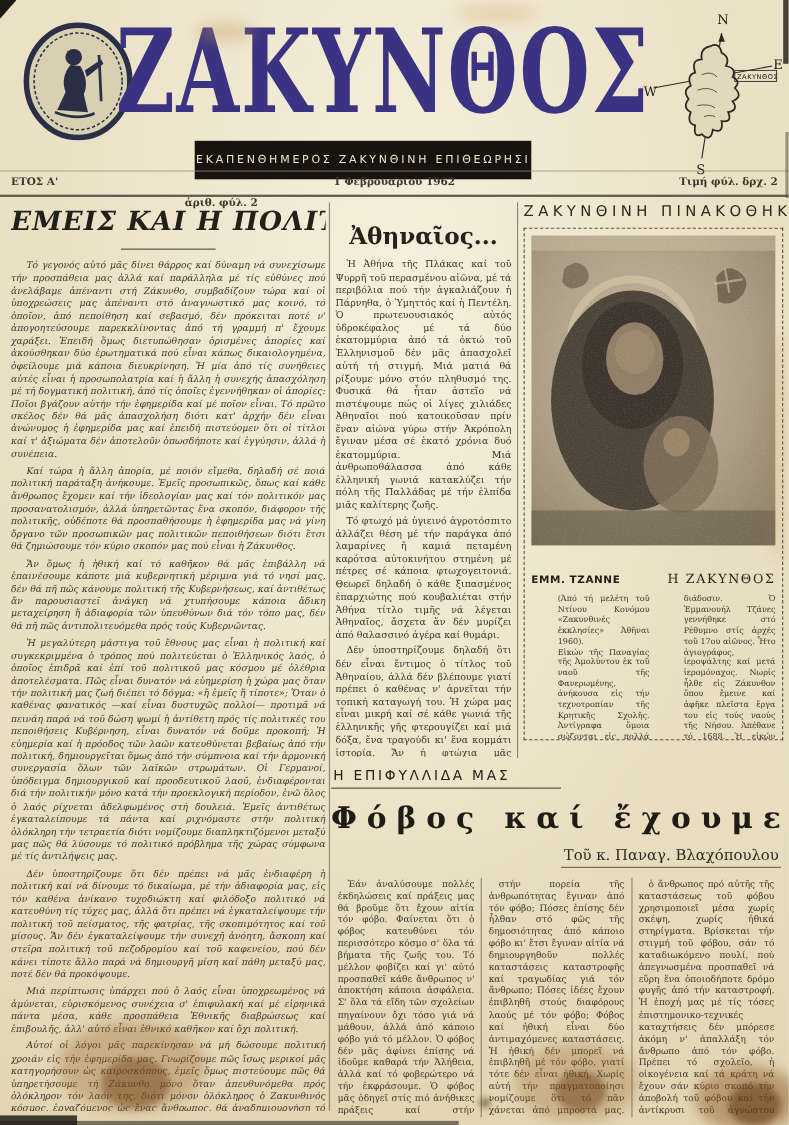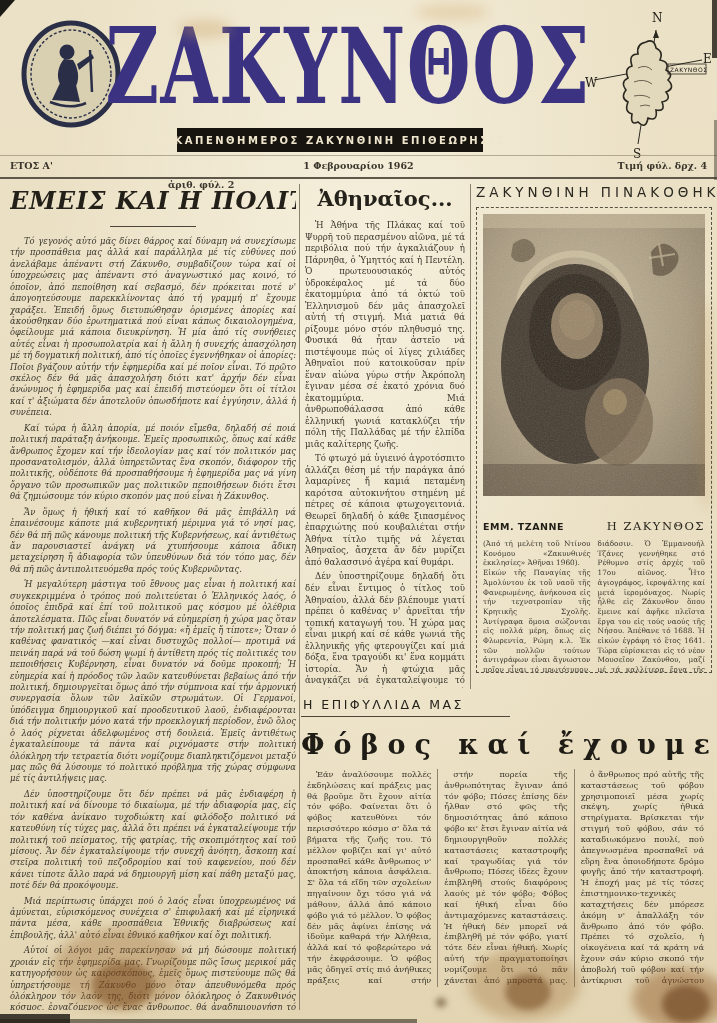--- a/index.html
+++ b/index.html
@@ -11,52 +11,52 @@
       radial-gradient(ellipse at 50% 28%, rgba(255,252,240,.55), rgba(255,252,240,0) 62%),
       linear-gradient(180deg,#ebe1c6 0%,#e9dec1 70%,#e3d5b2 100%);}
   
   .coin{position:absolute;left:20px;top:20px;width:102px;height:108px;}
   .mast-title{position:absolute;left:116px;top:14px;width:464px;height:112px;
     display:flex;align-items:flex-start;justify-content:center;overflow:visible;}
   .mast-title span{font-family:"DejaVu Serif",serif;font-weight:bold;font-size:94px;
     line-height:1;letter-spacing:2px;color:#3b3382;white-space:nowrap;
     transform:scale(.78,1.12);transform-origin:50% 8%;}
   .compass{position:absolute;left:584px;top:8px;width:128px;height:156px;}
-  .banner{position:absolute;left:177px;top:128px;width:306px;height:24px;
+  .banner{position:absolute;left:177px;top:128px;width:306px;height:35px;
     background:#17130e;color:#efe6cd;display:flex;align-items:center;justify-content:center;
-    font-family:"DejaVu Sans",sans-serif;font-weight:bold;font-size:10px;letter-spacing:2.5px;white-space:nowrap;}
+    font-family:"DejaVu Sans",sans-serif;font-weight:normal;font-size:10px;letter-spacing:2.5px;white-space:nowrap;}
   .hr-a{position:absolute;left:0;right:0;top:155px;height:1px;background:#9a9078;opacity:.7;}
   .hr-b{position:absolute;left:0;right:0;top:177px;height:2px;background:#5f574a;}
   .dl{position:absolute;top:160px;font-weight:bold;font-size:9.5px;color:#3a362c;white-space:nowrap;}
   .dl1{left:10px;} .dl2{left:168px;margin-top:19px;} .dl3{left:50%;transform:translateX(-50%);} .dl4{right:10px;}
   
   .col-left{position:absolute;left:10px;top:184px;width:286px;height:826px;overflow:hidden;}
   .col-left h1{margin:2px 0 0;text-align:center;font-size:24px;font-weight:bold;font-style:italic;
     letter-spacing:1px;color:#23201a;white-space:nowrap;}
   .lead-div{width:86px;height:1px;background:#4c463a;margin:11px auto 9px;}
   .col-left p{margin:0 0 4px;font-size:8.4px;font-style:italic;line-height:1.36;
     text-align:justify;text-indent:14px;color:#3a362c;}
   .vrule{position:absolute;width:1px;background:#8c826c;}
   .vr1{left:299px;top:184px;height:826px;}
   .vr2{left:470px;top:184px;height:505px;}
   
   .col-mid{position:absolute;left:305px;top:186px;width:160px;height:502px;overflow:hidden;}
-  .col-mid h2{margin:0 0 9px;text-align:center;font-size:21px;font-weight:bold;color:#25221b;}
+  .col-mid h2{margin:16px 0 9px;text-align:center;font-size:21px;font-weight:bold;color:#25221b;}
   .col-mid p{margin:0 0 3px;font-size:8.6px;line-height:1.34;text-align:justify;text-indent:10px;color:#3a362c;}
   
   .col-right{position:absolute;left:476px;top:184px;width:236px;}
   .col-right h2{margin:0 0 7px;text-align:center;font-family:"DejaVu Sans",sans-serif;
     font-weight:normal;font-size:13.5px;letter-spacing:4px;color:#2b2820;white-space:nowrap;}
   .pin-box{border:1px dashed #55503f;height:466px;padding:6px;box-sizing:border-box;overflow:hidden;}
   .photo{width:100%;height:282px;display:block;}
   .cap-row{display:flex;justify-content:space-between;align-items:baseline;margin-top:23px;}
   .cap-artist{font-family:"DejaVu Sans",sans-serif;font-weight:bold;font-size:9.5px;letter-spacing:.5px;color:#211e17;}
   .cap-work{font-size:11.5px;letter-spacing:1.5px;color:#2a271f;}
   .pin-cols{display:flex;gap:7px;margin-top:6px;height:148px;overflow:hidden;}
-  .pin-col{width:50%;font-size:7.3px;line-height:1.33;text-align:justify;color:#3a362c;}
+  .pin-col{width:50%;font-size:7.3px;line-height:1.33;text-align:justify;color:#3a362c;margin-left:24px;}
   .pin-note{margin:0 0 4px;}
   .pin-col p{margin:0;}
   
   .epif{position:absolute;left:301px;top:694px;width:409px;}
   .epif .kicker{display:inline-block;font-family:"DejaVu Sans",sans-serif;font-size:12.5px;
     letter-spacing:2.5px;color:#25221b;border-bottom:1px solid #4c463a;padding:0 46px 4px 2px;white-space:nowrap;}
   .epif h3{margin:12px 0 0;text-align:center;font-size:27px;font-weight:bold;letter-spacing:9px;
     color:#1f1c16;white-space:nowrap;}
   .byline-row{text-align:right;margin-top:7px;}
   .byline{display:inline-block;font-size:13.5px;color:#2c2921;border-bottom:1px solid #6b6353;padding:0 2px 2px;}
@@ -110,21 +110,21 @@
   </svg>
 
   <div class="banner">
     <span>ΔΕΚΑΠΕΝΘΗΜΕΡΟΣ ΖΑΚΥΝΘΙΝΗ ΕΠΙΘΕΩΡΗΣΙΣ</span>
   </div>
 
   <div class="hr-a"></div>
   <span class="dl dl1">ΕΤΟΣ Α'</span>
   <span class="dl dl2">ἀριθ. φύλ. 2</span>
   <span class="dl dl3">1 Φεβρουαρίου 1962</span>
-  <span class="dl dl4">Τιμή φύλ. δρχ. 4</span>
+  <span class="dl dl4">Τιμή φύλ. δρχ. 2</span>
   <div class="hr-b"></div>
 
   <div class="col-left">
     <h1>ΕΜΕΙΣ ΚΑΙ Η ΠΟΛΙΤΙΚΗ</h1>
     <div class="lead-div"></div>
     <p>Τό γεγονός αὐτό μᾶς δίνει θάρρος καί δύναμη νά συνεχίσωμε τήν προσπάθεια μας ἀλλά καί παράλληλα μέ τίς εὐθύνες πού ἀνελάβαμε ἀπέναντι στή Ζάκυνθο, συμβαδίζουν τώρα καί οἱ ὑποχρεώσεις μας ἀπέναντι στό ἀναγνωστικό μας κοινό, τό ὁποῖον, ἀπό πεποίθηση καί σεβασμό, δέν πρόκειται ποτέ ν' ἀπογοητεύσουμε παρεκκλίνοντας ἀπό τή γραμμή π' ἔχουμε χαράξει. Ἐπειδή ὅμως διετυπώθησαν ὁρισμένες ἀπορίες καί ἀκούσθηκαν δύο ἐρωτηματικά πού εἶναι κάπως δικαιολογημένα, ὀφείλουμε μιά κάποια διευκρίνηση. Ἡ μία ἀπό τίς συνήθειες αὐτές εἶναι ἡ προσωπολατρία καί ἡ ἄλλη ἡ συνεχής ἀπασχόληση μέ τή δογματική πολιτική, ἀπό τίς ὁποῖες ἐγεννήθηκαν οἱ ἀπορίες: Ποῖοι βγάζουν αὐτήν τήν ἐφημερίδα καί μέ ποῖον εἶναι. Τό πρῶτο σκέλος δέν θά μᾶς ἀπασχολήση διότι κατ' ἀρχήν δέν εἶναι ἀνώνυμος ἡ ἐφημερίδα μας καί ἐπειδή πιστεύομεν ὅτι οἱ τίτλοι καί τ' ἀξιώματα δέν ἀποτελοῦν ὁπωσδήποτε καί ἐγγύησιν, ἀλλά ἡ συνέπεια.</p>
     <p>Καί τώρα ἡ ἄλλη ἀπορία, μέ ποιόν εἴμεθα, δηλαδή σέ ποιά πολιτική παράταξη ἀνήκουμε. Ἐμεῖς προσωπικῶς, ὅπως καί κάθε ἄνθρωπος ἔχομεν καί τήν ἰδεολογίαν μας καί τόν πολιτικόν μας προσανατολισμόν, ἀλλά ὑπηρετῶντας ἕνα σκοπόν, διάφορον τῆς πολιτικῆς, οὐδέποτε θά προσπαθήσουμε ἡ ἐφημερίδα μας νά γίνη ὄργανο τῶν προσωπικῶν μας πολιτικῶν πεποιθήσεων διότι ἔτσι θά ζημιώσουμε τόν κύριο σκοπόν μας πού εἶναι ἡ Ζάκυνθος.</p>
     <p>Ἄν ὅμως ἡ ἠθική καί τό καθῆκον θά μᾶς ἐπιβάλλη νά ἐπαινέσουμε κάποτε μιά κυβερνητική μέριμνα γιά τό νησί μας, δέν θά πῆ πῶς κάνουμε πολιτική τῆς Κυβερνήσεως, καί ἀντιθέτως ἄν παρουσιαστεῖ ἀνάγκη νά χτυπήσουμε κάποια ἄδικη μεταχείρηση ἤ ἀδιαφορία τῶν ὑπευθύνων διά τόν τόπο μας, δέν θά πῆ πῶς ἀντιπολιτευόμεθα πρός τούς Κυβερνῶντας.</p>
     <p>Ἡ μεγαλύτερη μάστιγα τοῦ ἔθνους μας εἶναι ἡ πολιτική καί συγκεκριμμένα ὁ τρόπος πού πολιτεύεται ὁ Ἑλληνικός λαός, ὁ ὁποῖος ἐπιδρᾶ καί ἐπί τοῦ πολιτικοῦ μας κόσμου μέ ὀλέθρια ἀποτελέσματα. Πῶς εἶναι δυνατόν νά εὐημερίση ἡ χώρα μας ὅταν τήν πολιτική μας ζωή διέπει τό δόγμα: «ἤ ἐμεῖς ἤ τίποτε»; Ὅταν ὁ καθένας φανατικός —καί εἶναι δυστυχῶς πολλοί— προτιμᾶ νά πεινάη παρά νά τοῦ δώση ψωμί ἡ ἀντίθετη πρός τίς πολιτικές του πεποιθήσεις Κυβέρνηση, εἶναι δυνατόν νά δοῦμε προκοπή; Ἡ εὐημερία καί ἡ πρόοδος τῶν λαῶν κατευθύνεται βεβαίως ἀπό τήν πολιτική, δημιουργεῖται ὅμως ἀπό τήν σύμπνοια καί τήν ἁρμονική συνεργασία ὅλων τῶν λαϊκῶν στρωμάτων. Οἱ Γερμανοί, ὑπόδειγμα δημιουργικοῦ καί προοδευτικοῦ λαοῦ, ἐνδιαφέρονται διά τήν πολιτικήν μόνο κατά τήν προεκλογική περίοδον, ἐνῶ ὅλος ὁ λαός ρίχνεται ἀδελφωμένος στή δουλειά. Ἐμεῖς ἀντιθέτως ἐγκαταλείπουμε τά πάντα καί ριχνόμαστε στήν πολιτική ὁλόκληρη τήν τετραετία διότι νομίζουμε διαπληκτιζόμενοι μεταξύ μας πῶς θά λύσουμε τό πολιτικό πρόβλημα τῆς χώρας σύμφωνα μέ τίς ἀντιλήψεις μας.</p>
     <p>Δέν ὑποστηρίζουμε ὅτι δέν πρέπει νά μᾶς ἐνδιαφέρη ἡ πολιτική καί νά δίνουμε τό δικαίωμα, μέ τήν ἀδιαφορία μας, εἰς τόν καθένα ἀνίκανο τυχοδιώκτη καί φιλόδοξο πολιτικό νά κατευθύνη τίς τύχες μας, ἀλλά ὅτι πρέπει νά ἐγκαταλείψουμε τήν πολιτική τοῦ πείσματος, τῆς φατρίας, τῆς σκοπιμότητος καί τοῦ μίσους. Ἄν δέν ἐγκαταλείψουμε τήν συνεχῆ ἀνόητη, ἄσκοπη καί στεῖρα πολιτική τοῦ πεζοδρομίου καί τοῦ καφενείου, πού δέν κάνει τίποτε ἄλλο παρά νά δημιουργῆ μίση καί πάθη μεταξύ μας, ποτέ δέν θά προκόψουμε.</p>
@@ -186,20 +186,23 @@
         <div class="pin-col">
           <p>διάδοσιν. Ὁ Ἐμμανουήλ Τζάνες γεννήθηκε στό Ρέθυμνο στίς ἀρχές τοῦ 17ου αἰῶνος. Ἦτο ἁγιογράφος, ἱεροψάλτης καί μετά ἱερομόναχος. Νωρίς ἦλθε εἰς Ζάκυνθον ὅπου ἔμεινε καί ἀφῆκε πλεῖστα ἔργα του εἰς τούς ναούς τῆς Νήσου. Ἀπέθανε τό 1688. Ἡ εἰκών ἐγράφη τό ἔτος 1641. Τώρα εὑρίσκεται εἰς τό νέον Μουσεῖον Ζακύνθου, μαζί μέ τά καλλίτερα ἔργα τῆς Κρητικῆς καί Ἑπτανησιακῆς Σχολῆς.</p>
         </div>
       </div>
     </div>
   </div>
 
   <div class="epif">
     <span class="kicker">Η ΕΠΙΦΥΛΛΙΔΑ ΜΑΣ</span>
     <h3>Φόβος καί ἔχουμε</h3>
+    <div class="byline-row">
+      <span class="byline">Τοῦ κ. Παναγ. Βλαχόπουλου</span>
+    </div>
     <div class="epif-cols">
       <div class="ecol">
           <p>Ἐάν ἀναλύσουμε πολλές ἐκδηλώσεις καί πράξεις μας θά βροῦμε ὅτι ἔχουν αἰτία τόν φόβο. Φαίνεται ὅτι ὁ φόβος κατευθύνει τόν περισσότερο κόσμο σ' ὅλα τά βήματα τῆς ζωῆς του. Τό μέλλον φοβίζει καί γι' αὐτό προσπαθεῖ κάθε ἄνθρωπος ν' ἀποκτήση κάποια ἀσφάλεια. Σ' ὅλα τά εἴδη τῶν σχολείων πηγαίνουν ὄχι τόσο γιά νά μάθουν, ἀλλά ἀπό κάποιο φόβο γιά τό μέλλον. Ὁ φόβος δέν μᾶς ἀφίνει ἐπίσης νά ἰδοῦμε καθαρά τήν Ἀλήθεια, ἀλλά καί τό φοβερώτερο νά τήν ἐκφράσουμε. Ὁ φόβος μᾶς ὁδηγεῖ στίς πιό ἀνήθικες πράξεις καί στήν διαστρέβλωσι τῆς Ἀληθείας. Γίνονται φοβερά ἐγκλήματα γιατί κυριαρχεῖ στόν ἄνθρωπο ὁ φόβος, πού τόν κυνηγάει συνεχῶς. Πόσες ἀνήθικες πράξεις μέσα</p>
         </div>
       <div class="ecol">
           <p>στήν πορεία τῆς ἀνθρωπότητας ἔγιναν ἀπό τόν φόβο; Πόσες ἐπίσης δέν ἦλθαν στό φῶς τῆς δημοσιότητας ἀπό κάποιο φόβο κι' ἔτσι ἔγιναν αἰτία νά δημιουργηθοῦν πολλές καταστάσεις καταστροφῆς καί τραγωδίας γιά τόν ἄνθρωπο; Πόσες ἰδέες ἔχουν ἐπιβληθῆ στούς διαφόρους λαούς μέ τόν φόβο; Φόβος καί ἠθική εἶναι δύο ἀντιμαχόμενες καταστάσεις. Ἡ ἠθική δέν μπορεῖ νά ἐπιβληθῆ μέ τόν φόβο, γιατί τότε δέν εἶναι ἠθική. Χωρίς αὐτή τήν πραγματοποίησι νομίζουμε ὅτι τό πᾶν χάνεται ἀπό μπροστά μας. Χάνουμε ὅλους τούς ἄλλους δρόμους πρός τό μέλλον. Τά αἰσθήματα αὐτά συνθέτουν τόν φόβο. Ἀντιμέτωπος</p>
         </div>
       <div class="ecol">
           <p>ὁ ἄνθρωπος πρό αὐτῆς τῆς καταστάσεως τοῦ φόβου χρησιμοποιεῖ μέσα χωρίς σκέψη, χωρίς ἠθικά στηρίγματα. Βρίσκεται τήν στιγμή τοῦ φόβου, σάν τό καταδιωκόμενο πουλί, πού ἀπεγνωσμένα προσπαθεῖ νά εὕρη ἕνα ὁποιοδήποτε δρόμο φυγῆς ἀπό τήν καταστροφή. Ἡ ἐποχή μας μέ τίς τόσες ἐπιστημονικο-τεχνικές καταχτήσεις δέν μπόρεσε ἀκόμη ν' ἀπαλλάξη τόν ἄνθρωπο ἀπό τόν φόβο. Πρέπει τό σχολεῖο, ἡ οἰκογένεια καί τά κράτη νά ἔχουν σάν κύριο σκοπό τήν ἀποβολή τοῦ φόβου καί τήν ἀντίκρυσι τοῦ ἀγνώστου μέλλοντος μέ ἠθικά κριτήρια, ὥστε ὁ ἄνθρωπος νά πάρη τήν ὀρθή ἀγωγή πρός τόν Δημιουργό.</p>
         </div>

